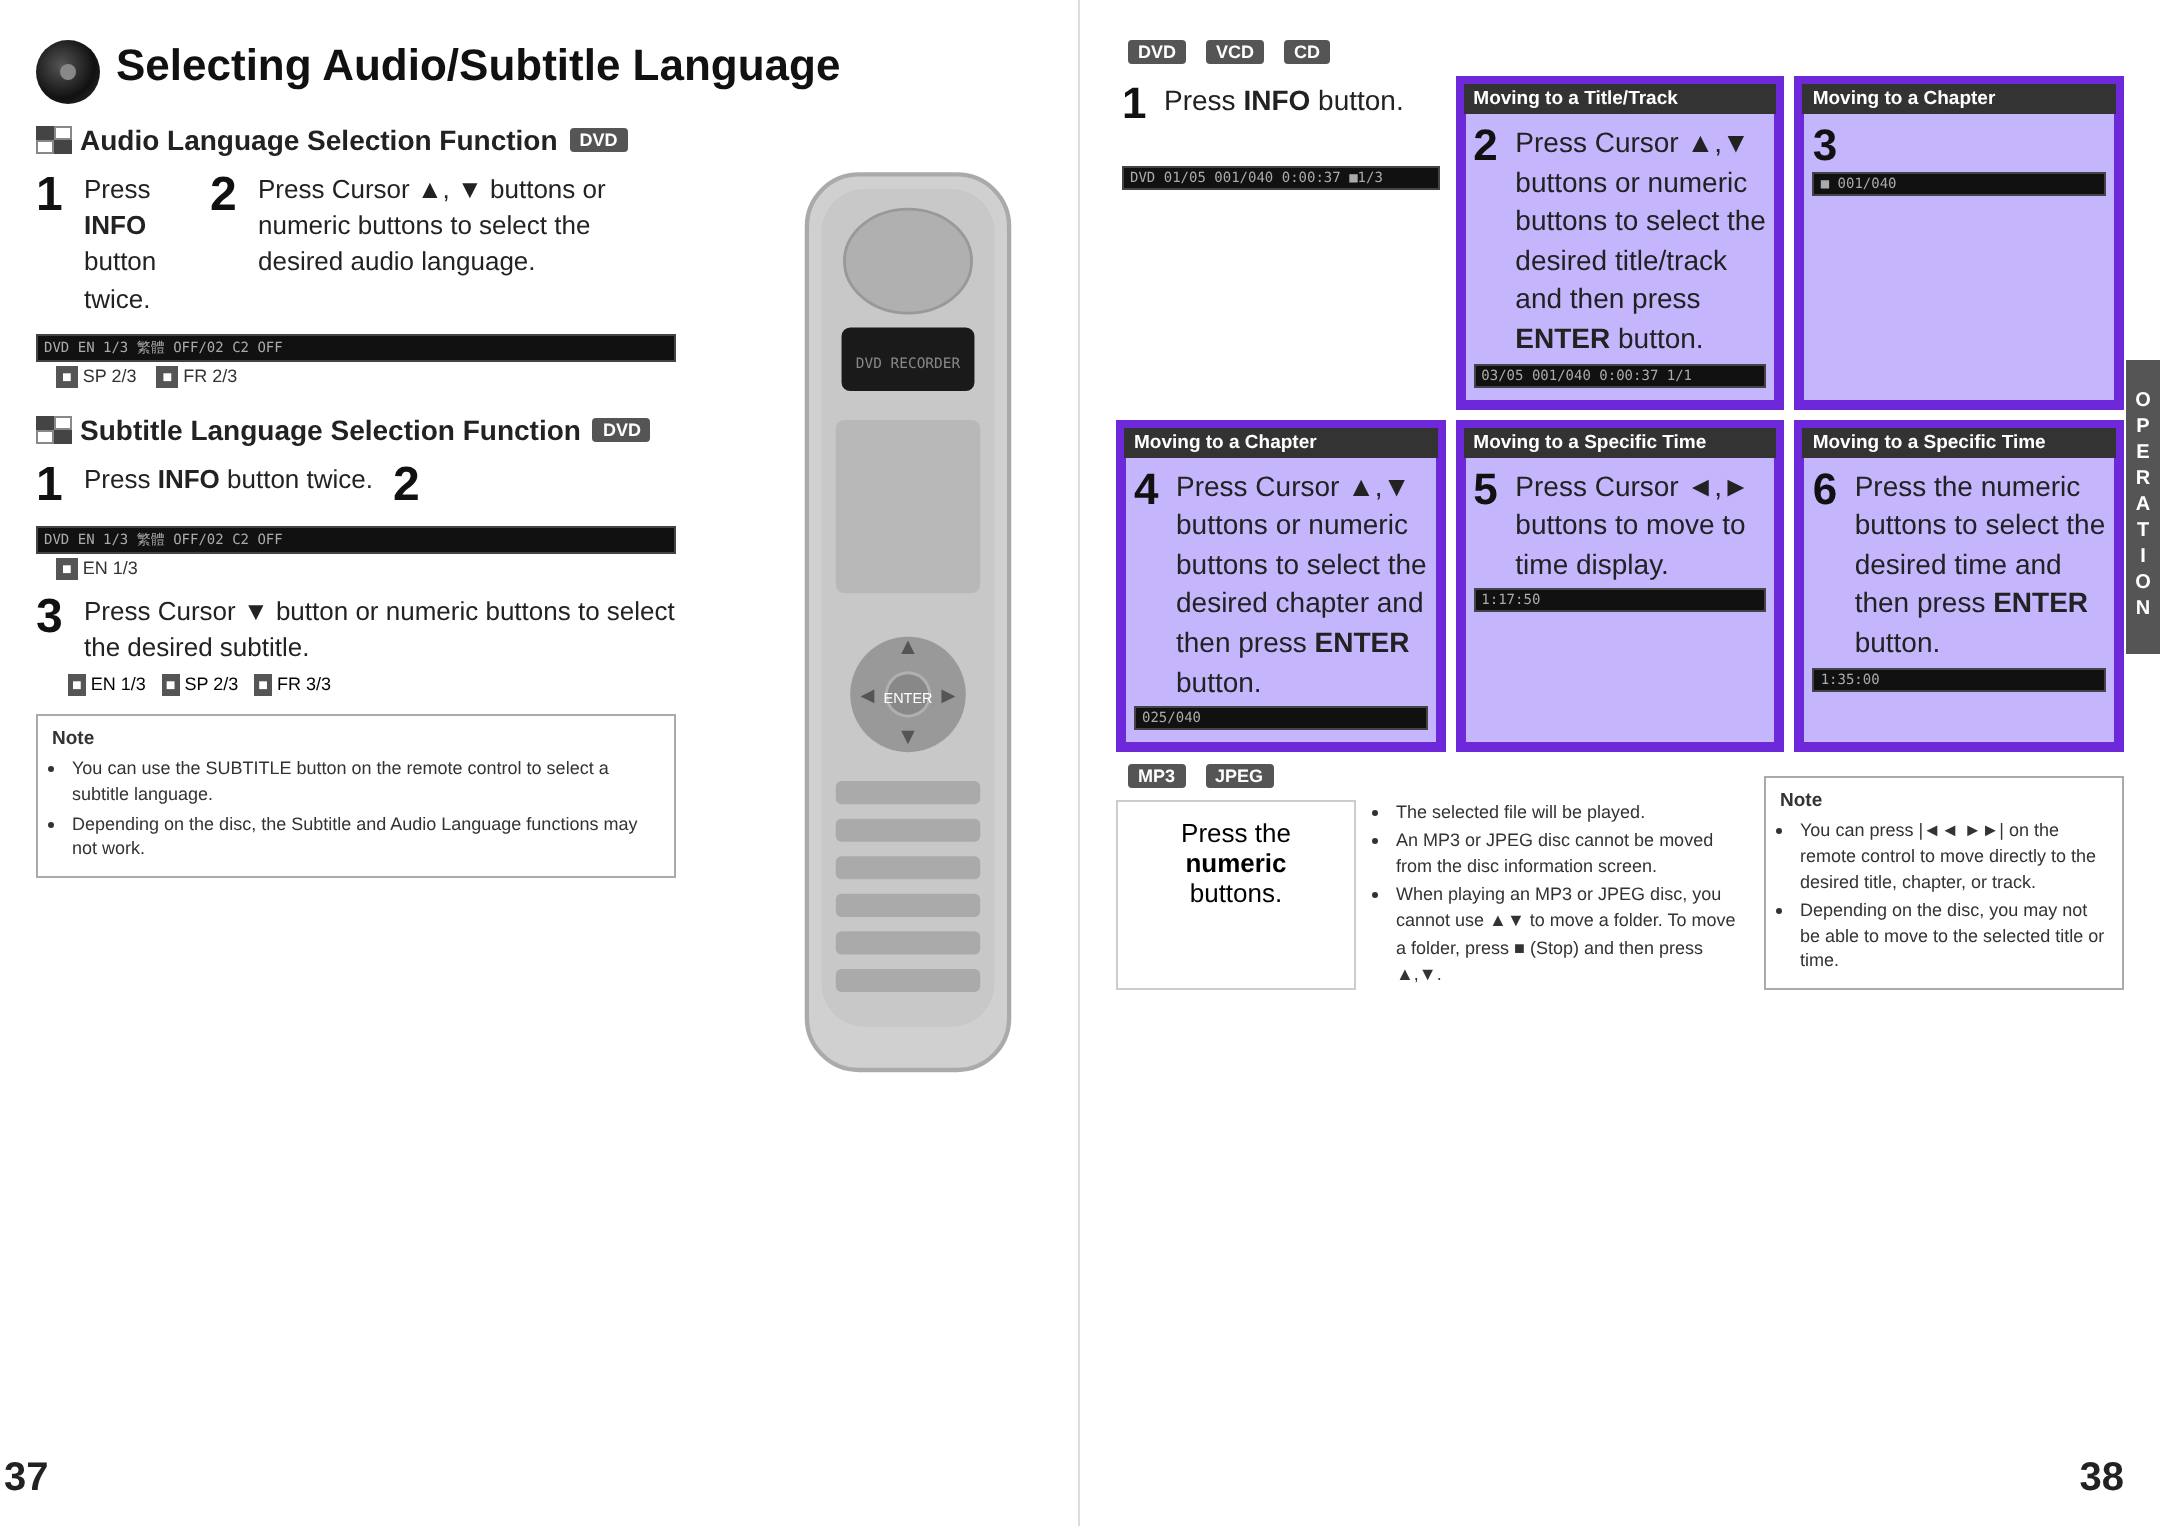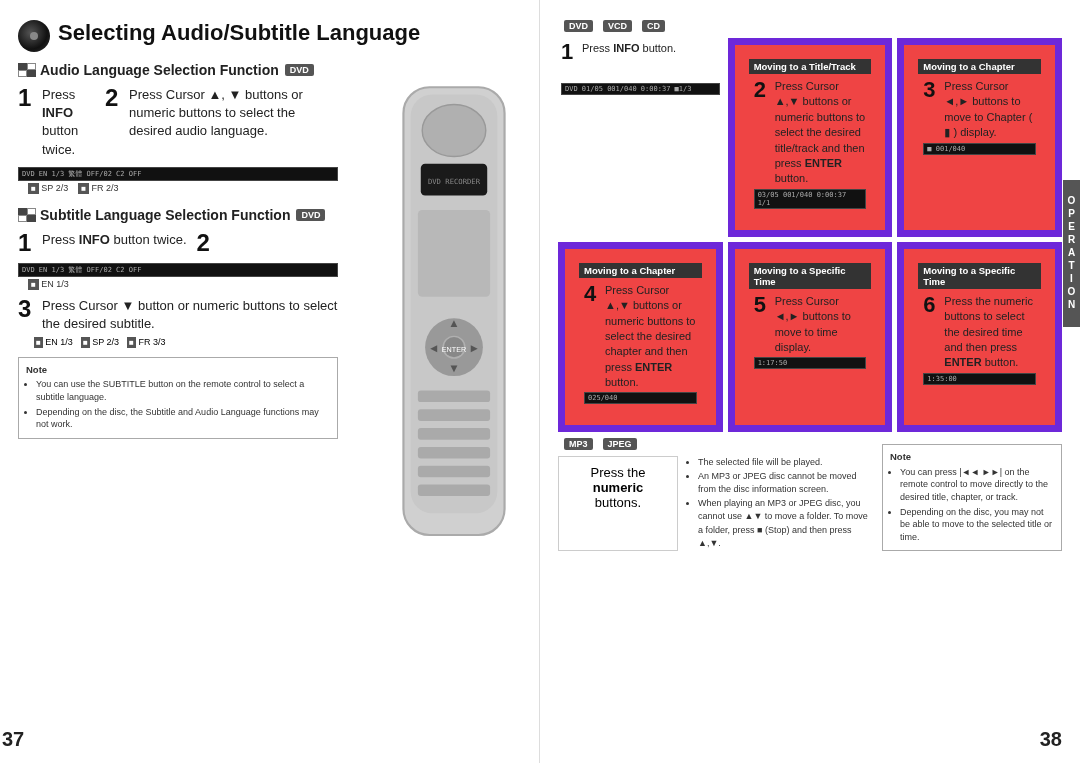--- a/index.html
+++ b/index.html
@@ -153,23 +153,23 @@
     
     .remote-container {
       position: absolute;
       right: 10px;
       top: 80px;
       width: 140px;
       height: 500px;
     }
 
     .panel {
-      border: 7px solid #6d28d9;
-      padding: 19px;
-      background: #ef4444;
+      border: 5px solid #6d28d9;
+      padding: 4px;
+      background: #c4b5fd;
     }
     .panel-header {
       background: #333;
       color: #fff;
       font-size: 9.5px;
       font-weight: bold;
       padding: 2px 5px;
       margin: -5px -5px 5px -5px;
     }
 
@@ -188,21 +188,21 @@
       align-items: flex-start;
     }
     .r-step-num {
       font-size: 22px;
       font-weight: bold;
       line-height: 1;
       color: #111;
       min-width: 16px;
     }
     .r-step-text {
-      font-size: 11px;
+      font-size: 14px;
       line-height: 1.4;
       color: #222;
     }
     .r-step-text strong { font-weight: bold; }
 
     .subtitle-section {
       margin-top: 12px;
     }
 
     .section-title-inline {
@@ -450,21 +450,20 @@
         <span class="r-step-num">2</span>
         <div class="r-step-text">Press Cursor ▲,▼ buttons or numeric buttons to select the desired title/track and then press <strong>ENTER</strong> button.</div>
       </div>
       <div class="mini-screen">03/05    001/040    0:00:37    1/1</div>
     </div>
 
     <div class="panel">
       <div class="panel-header">Moving to a Chapter</div>
       <div class="r-step">
         <span class="r-step-num">3</span>
-        <div class="r-step-text">Press Cursor ◄,► buttons to move to Chapter ( ▮ ) display.</div>
       </div>
       <div class="mini-screen">■ <span>001/040</span></div>
     </div>
   </div>
 
   <div class="panels-row-2" style="margin-bottom:6px;">
 
     <div class="panel">
       <div class="panel-header">Moving to a Chapter</div>
       <div class="r-step">

